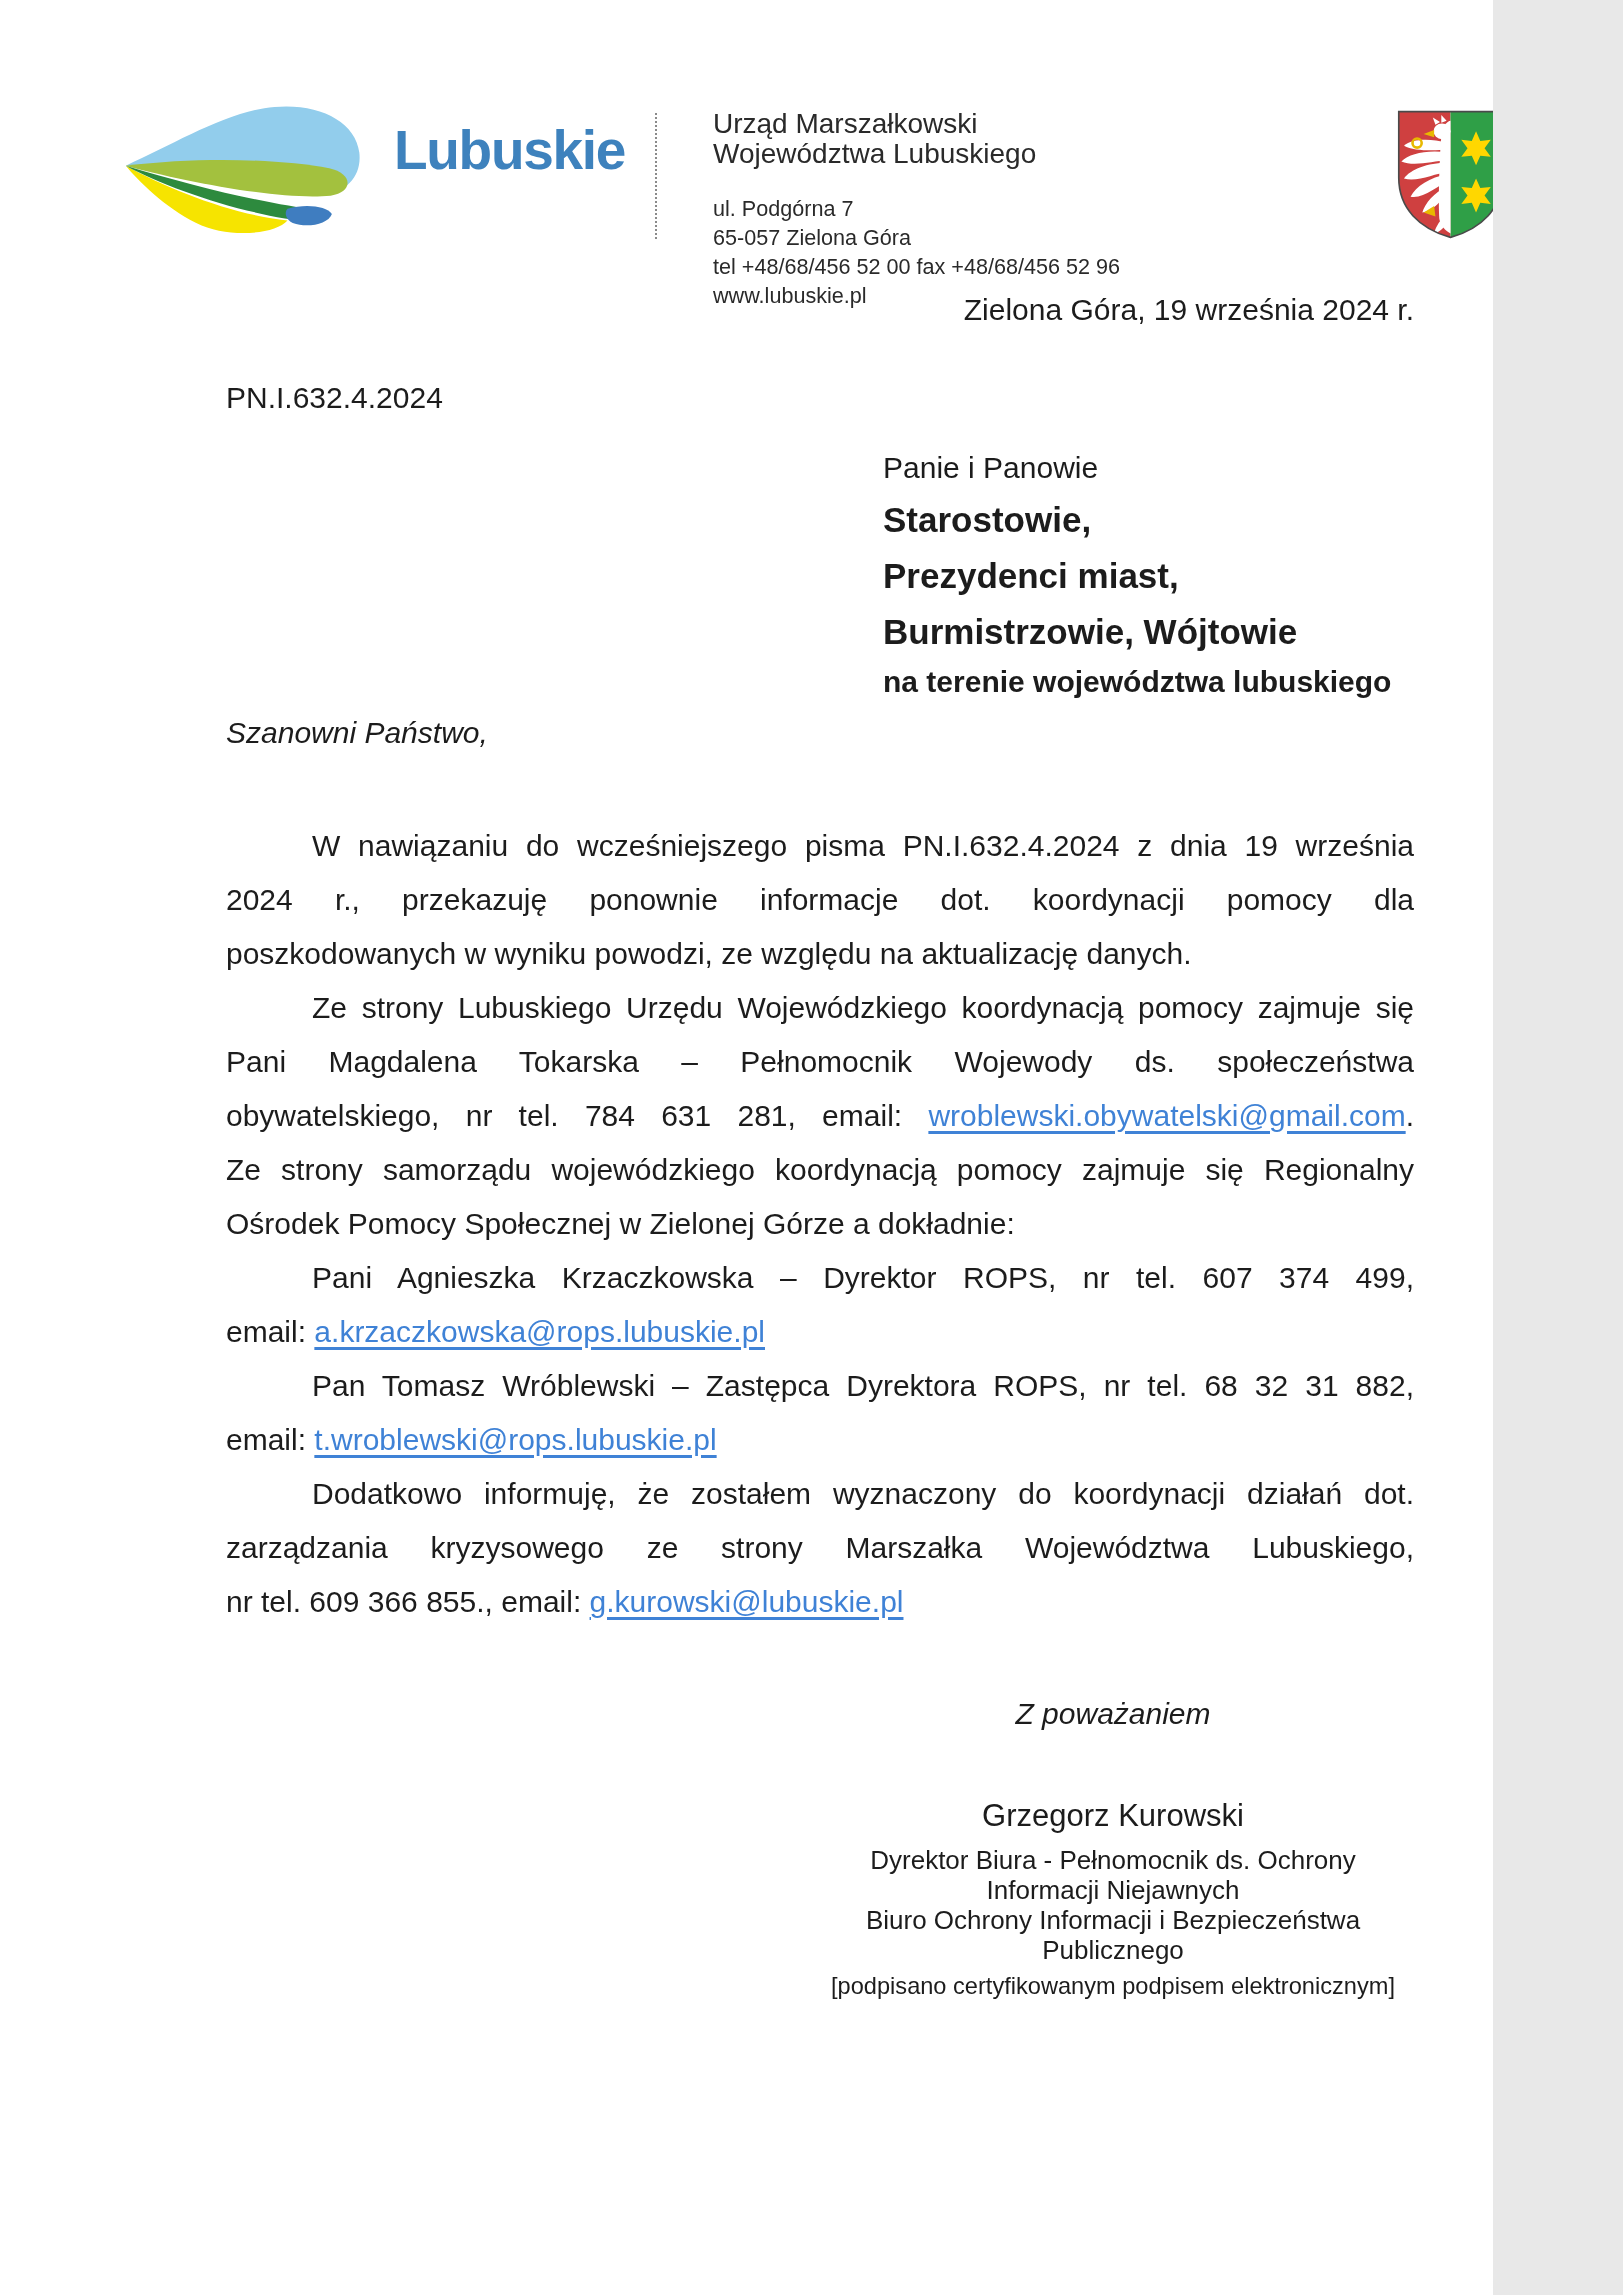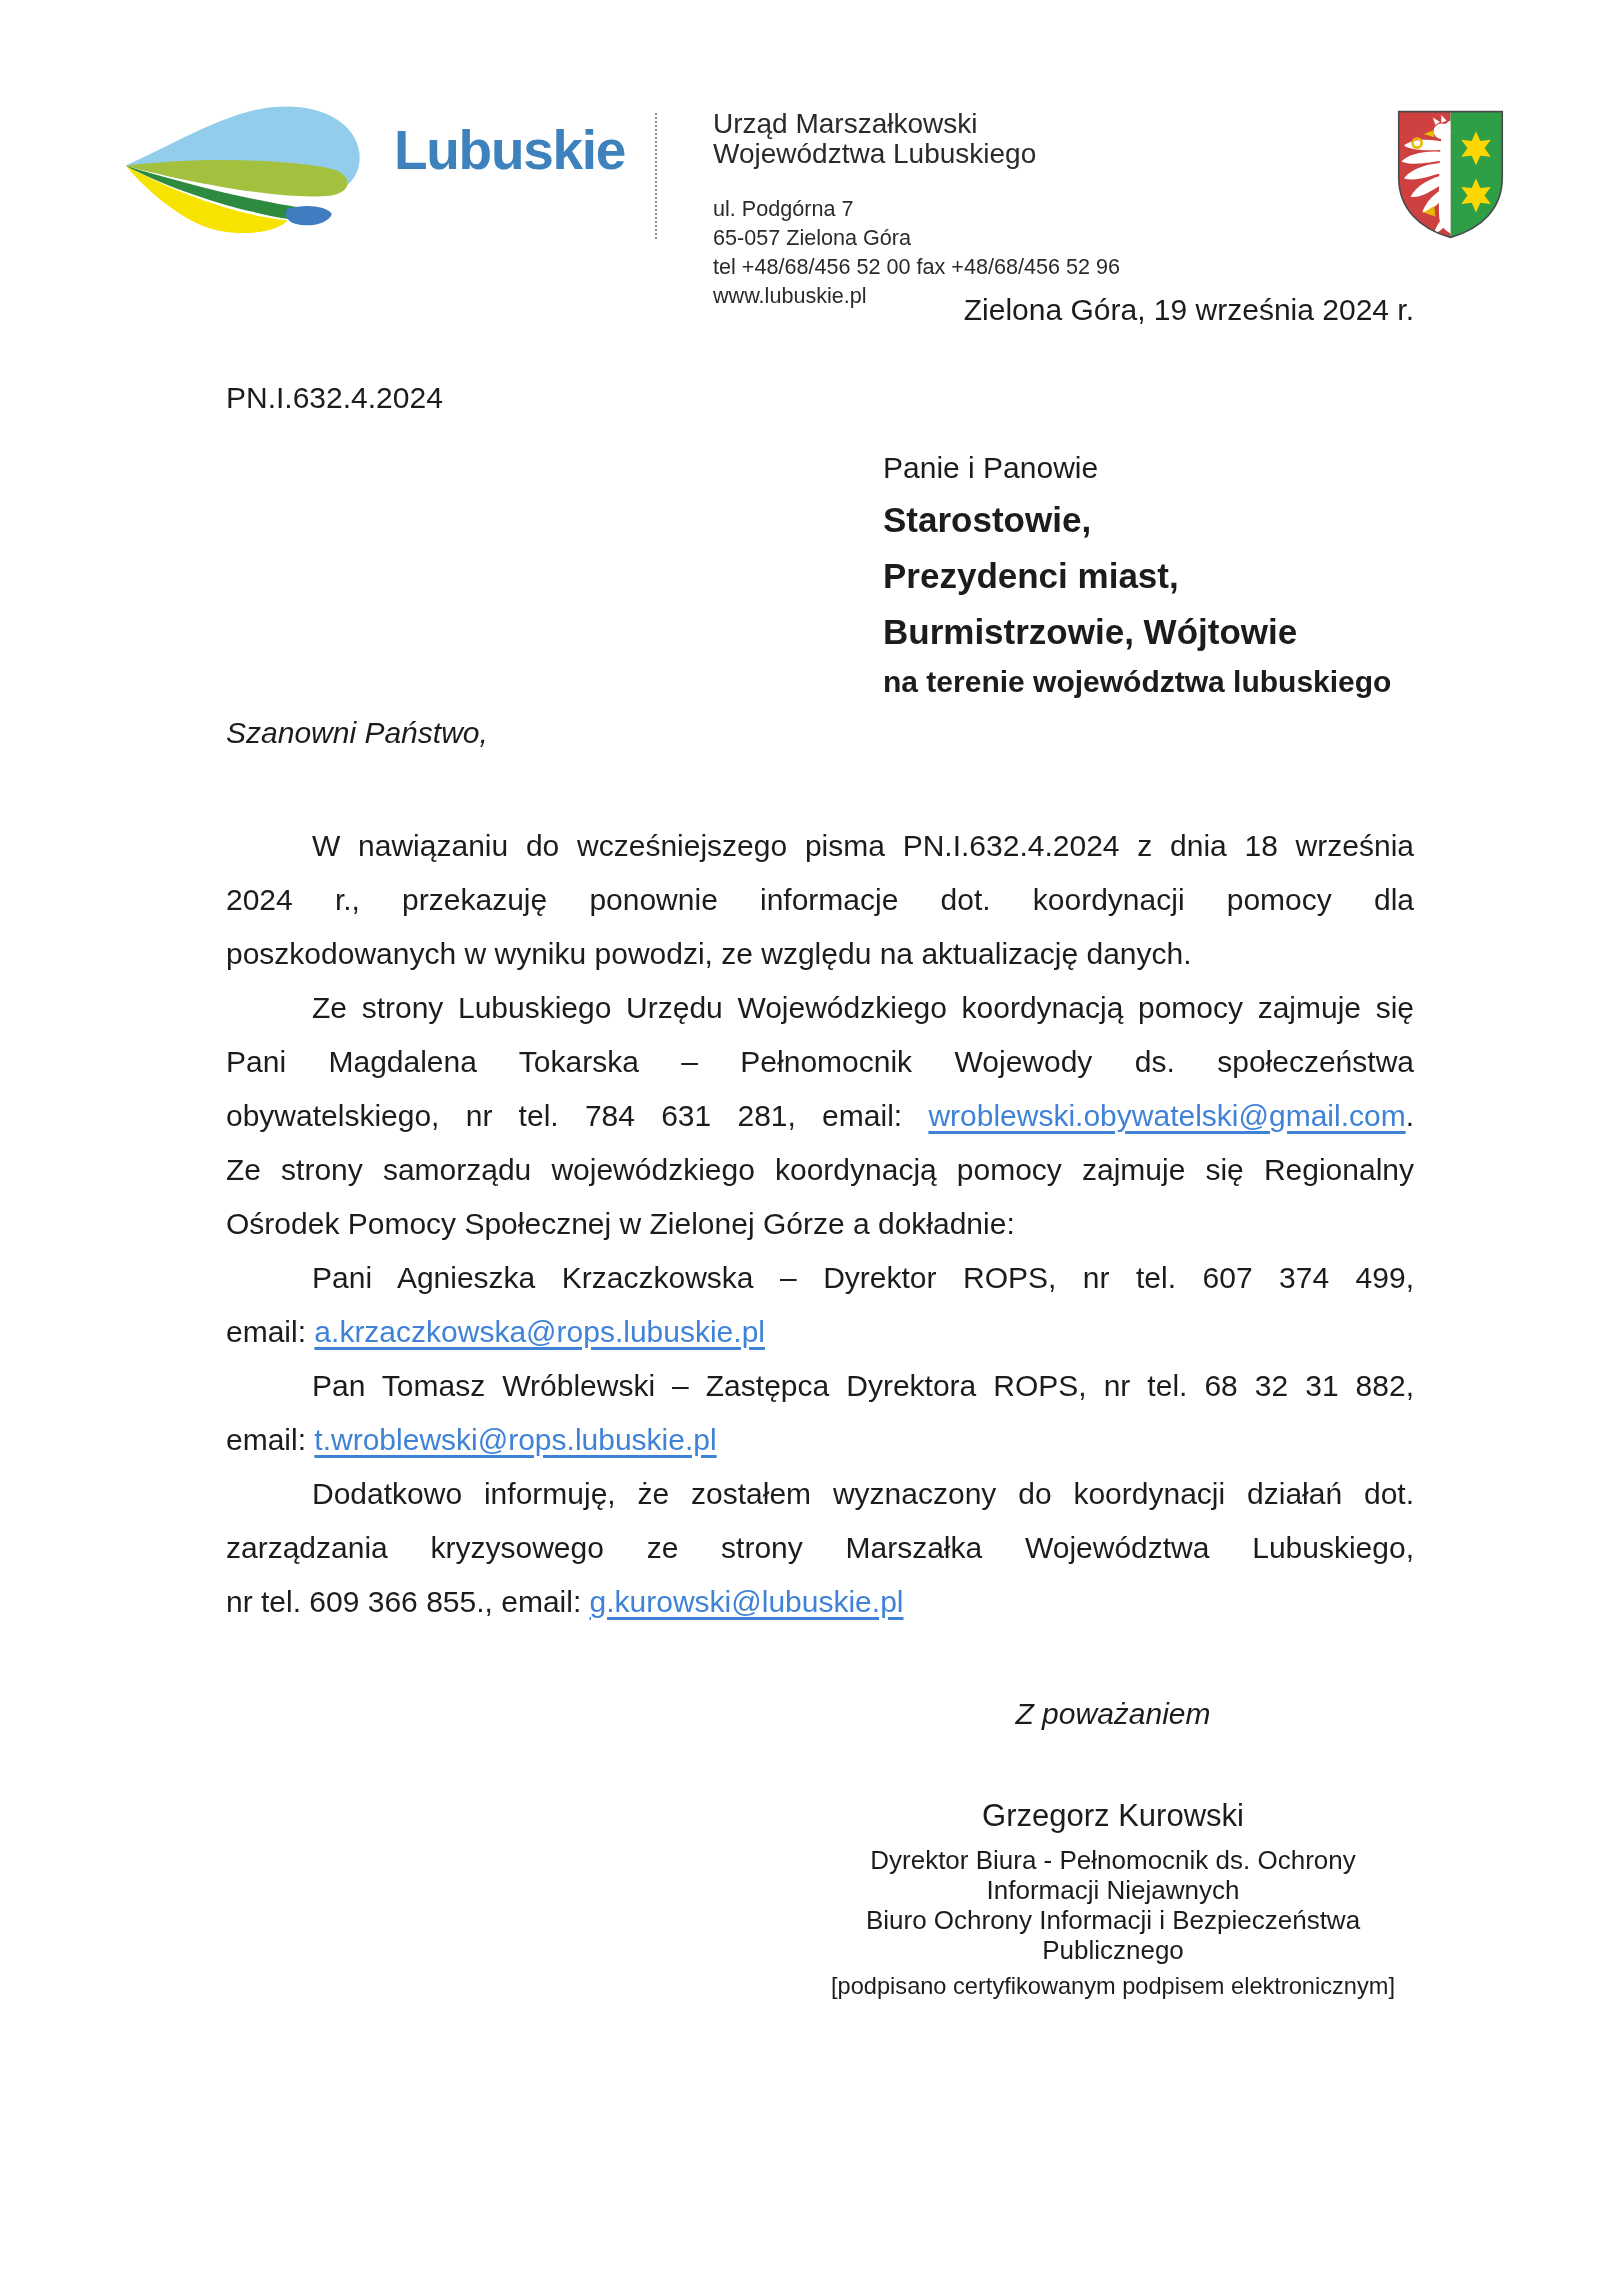--- a/index.html
+++ b/index.html
@@ -1,17 +1,17 @@
 <!DOCTYPE html>
 <html style="font-size:10.5px"><head>
 <meta charset="utf-8">
 <style>
   html,body{margin:0;padding:0;background:#e8e8e8;}
   .page{
-    position:relative;width:1623px;height:2295px;background:#ffffff;
+    position:relative;width:1493px;height:2295px;background:#ffffff;
     font-family:"Liberation Sans",sans-serif;color:#1c1c1c;overflow:hidden;
   }
   
   .logo-graphic{position:absolute;left:123px;top:103px;width:243px;height:137px;}
   .wordmark{
     position:absolute;left:394px;top:118px;font-size:55px;font-weight:bold;
     letter-spacing:-1.3px;color:#3e82bd;
   }
   .header-divider{
     position:absolute;left:655px;top:113px;height:126px;width:0;
@@ -112,21 +112,21 @@
     <div class="recipient-intro">Panie i Panowie</div>
     <div class="recipient-main">Starostowie,</div>
     <div class="recipient-main">Prezydenci miast,</div>
     <div class="recipient-main">Burmistrzowie, Wójtowie</div>
     <div class="recipient-scope">na terenie województwa lubuskiego</div>
   </div>
 
   <div class="salutation">Szanowni Państwo,</div>
 
   <div class="letter-body">
-      <div class="body-line justify indent"><span>W nawiązaniu do wcześniejszego pisma PN.I.632.4.2024 z dnia 18 września</span></div>
+      <div class="body-line justify indent"><span>W nawiązaniu do wcześniejszego pisma PN.I.632.4.2024 z dnia 19 września</span></div>
       <div class="body-line justify"><span>2024 r., przekazuję ponownie informacje dot. koordynacji pomocy dla</span></div>
       <div class="body-line"><span>poszkodowanych w wyniku powodzi, ze względu na aktualizację danych.</span></div>
       <div class="body-line justify indent"><span>Ze strony Lubuskiego Urzędu Wojewódzkiego koordynacją pomocy zajmuje się</span></div>
       <div class="body-line justify"><span>Pani Magdalena Tokarska – Pełnomocnik Wojewody ds. społeczeństwa</span></div>
       <div class="body-line justify"><span>obywatelskiego, nr tel. 784 631 281, email: </span><span class="email-link">wroblewski.obywatelski@gmail.com</span><span>.</span></div>
       <div class="body-line justify"><span>Ze strony samorządu wojewódzkiego koordynacją pomocy zajmuje się Regionalny</span></div>
       <div class="body-line"><span>Ośrodek Pomocy Społecznej w Zielonej Górze a dokładnie:</span></div>
       <div class="body-line justify indent"><span>Pani Agnieszka Krzaczkowska – Dyrektor ROPS, nr tel. 607 374 499,</span></div>
       <div class="body-line"><span>email: </span><span class="email-link">a.krzaczkowska@rops.lubuskie.pl</span></div>
       <div class="body-line justify indent"><span>Pan Tomasz Wróblewski – Zastępca Dyrektora ROPS, nr tel. 68 32 31 882,</span></div>

